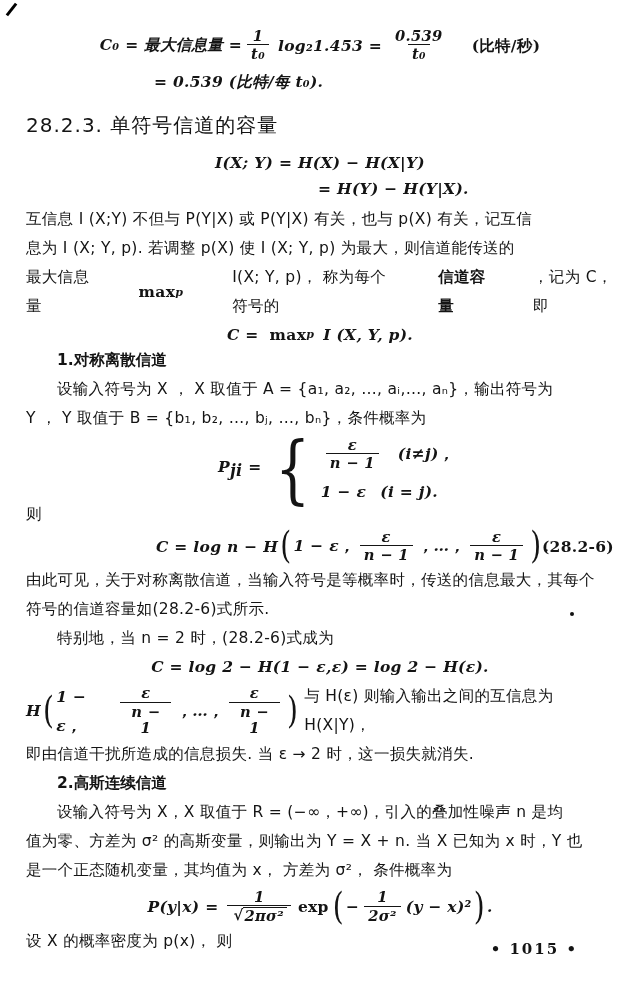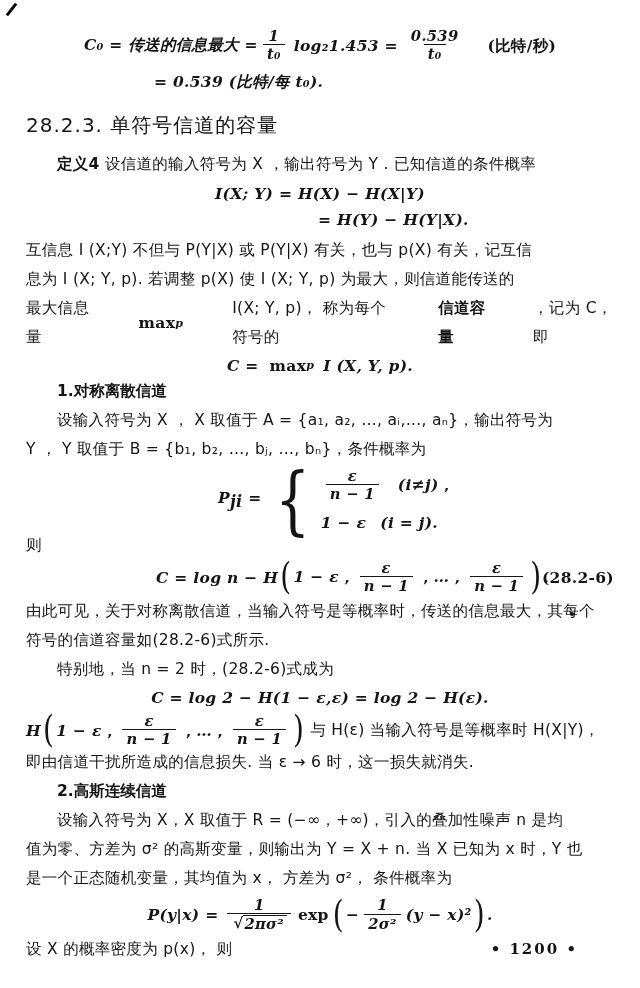--- a/index.html
+++ b/index.html
@@ -37,43 +37,39 @@
 </style>
 </head>
 <body>
 
 <div class="artifact-tl"></div>
 <div class="artifact-dot"></div>
 
 <div class="content">
 
   <div class="mline eqfont eq-row" style="margin-top:4px;">
-    <span>C₀ = 传送的信息最大 =</span>
+    <span>C₀ = 最大信息量 =</span>
     <span class="frac">
       <span class="fn">1</span>
       <span class="fd">t₀</span>
     </span>
     <span style="margin:0 4px;">log₂1.453 =</span>
     <span class="frac">
       <span class="fn">0.539</span>
       <span class="fd">t₀</span>
     </span>
     <span class="cn" style="font-style:normal;margin-left:20px;">(比特/秒)</span>
   </div>
   <div class="eqfont" style="margin:4px 0 0 128px;">
     <span class="cn" style="font-style:italic;margin-top:38px;">= 0.539 (比特/每 t₀).</span>
   </div>
 
   <div class="heading">28.2.3. 单符号信道的容量</div>
 
   <div class="cn">
-    <div class="indent">
-      <span class="bold">定义4</span>
-      <span>设信道的输入符号为 X ，输出符号为 Y .  已知信道的条件概率</span>
-    </div>
   </div>
 
   <div class="eqfont" style="line-height:26px;margin-top:2px;">
     <div style="text-align:center;">I(X; Y) = H(X) − H(X|Y)</div>
     <div style="margin-left:292px;">= H(Y) − H(Y|X).</div>
   </div>
 
   <div class="cn" style="margin-top:3px;">
     <div>互信息 I (X;Y) 不但与 P(Y|X) 或 P(Y|X) 有关，也与 p(X) 有关，记互信</div>
     <div>息为 I (X; Y, p).  若调整 p(X) 使 I (X; Y, p) 为最大，则信道能传送的</div>
@@ -161,23 +157,23 @@
       <span class="frac eqfont">
         <span class="fn">ε</span>
         <span class="fd">n − 1</span>
       </span>
       <span class="eqfont">，…，</span>
       <span class="frac eqfont">
         <span class="fn">ε</span>
         <span class="fd">n − 1</span>
       </span>
       <span class="bigp eqfont">)</span>
-      <span style="margin-left:4px;">与 H(ε) 当输入符号是等概率时 H(X|Y)，</span>
+      <span style="margin-left:4px;">与 H(ε) 则输入输出之间的互信息为 H(X|Y)，</span>
     </div>
-    <div>即由信道干扰所造成的信息损失.  当 ε → 6 时，这一损失就消失.</div>
+    <div>即由信道干扰所造成的信息损失.  当 ε → 2 时，这一损失就消失.</div>
   </div>
 
   <div class="subhead indent">2.高斯连续信道</div>
   <div class="cn">
     <div class="indent">设输入符号为 X，X 取值于 R = (−∞，+∞)，引入的叠加性噪声 n 是均</div>
     <div>值为零、方差为 σ² 的高斯变量，则输出为 Y = X + n.  当 X 已知为 x 时，Y 也</div>
     <div>是一个正态随机变量，其均值为 x， 方差为 σ²， 条件概率为</div>
   </div>
 
   <div class="mline eqfont" style="margin:4px 0 2px 0;">
@@ -198,13 +194,13 @@
     </span>
     <span>(y − x)²</span>
     <span class="bigp">)</span>
     <span>.</span>
   </div>
 
   <div class="cn">设 X 的概率密度为 p(x)， 则</div>
 
 </div>
 
-<div class="footer-page">• 1200 •</div>
+<div class="footer-page">• 1015 •</div>
 
 </body></html>

